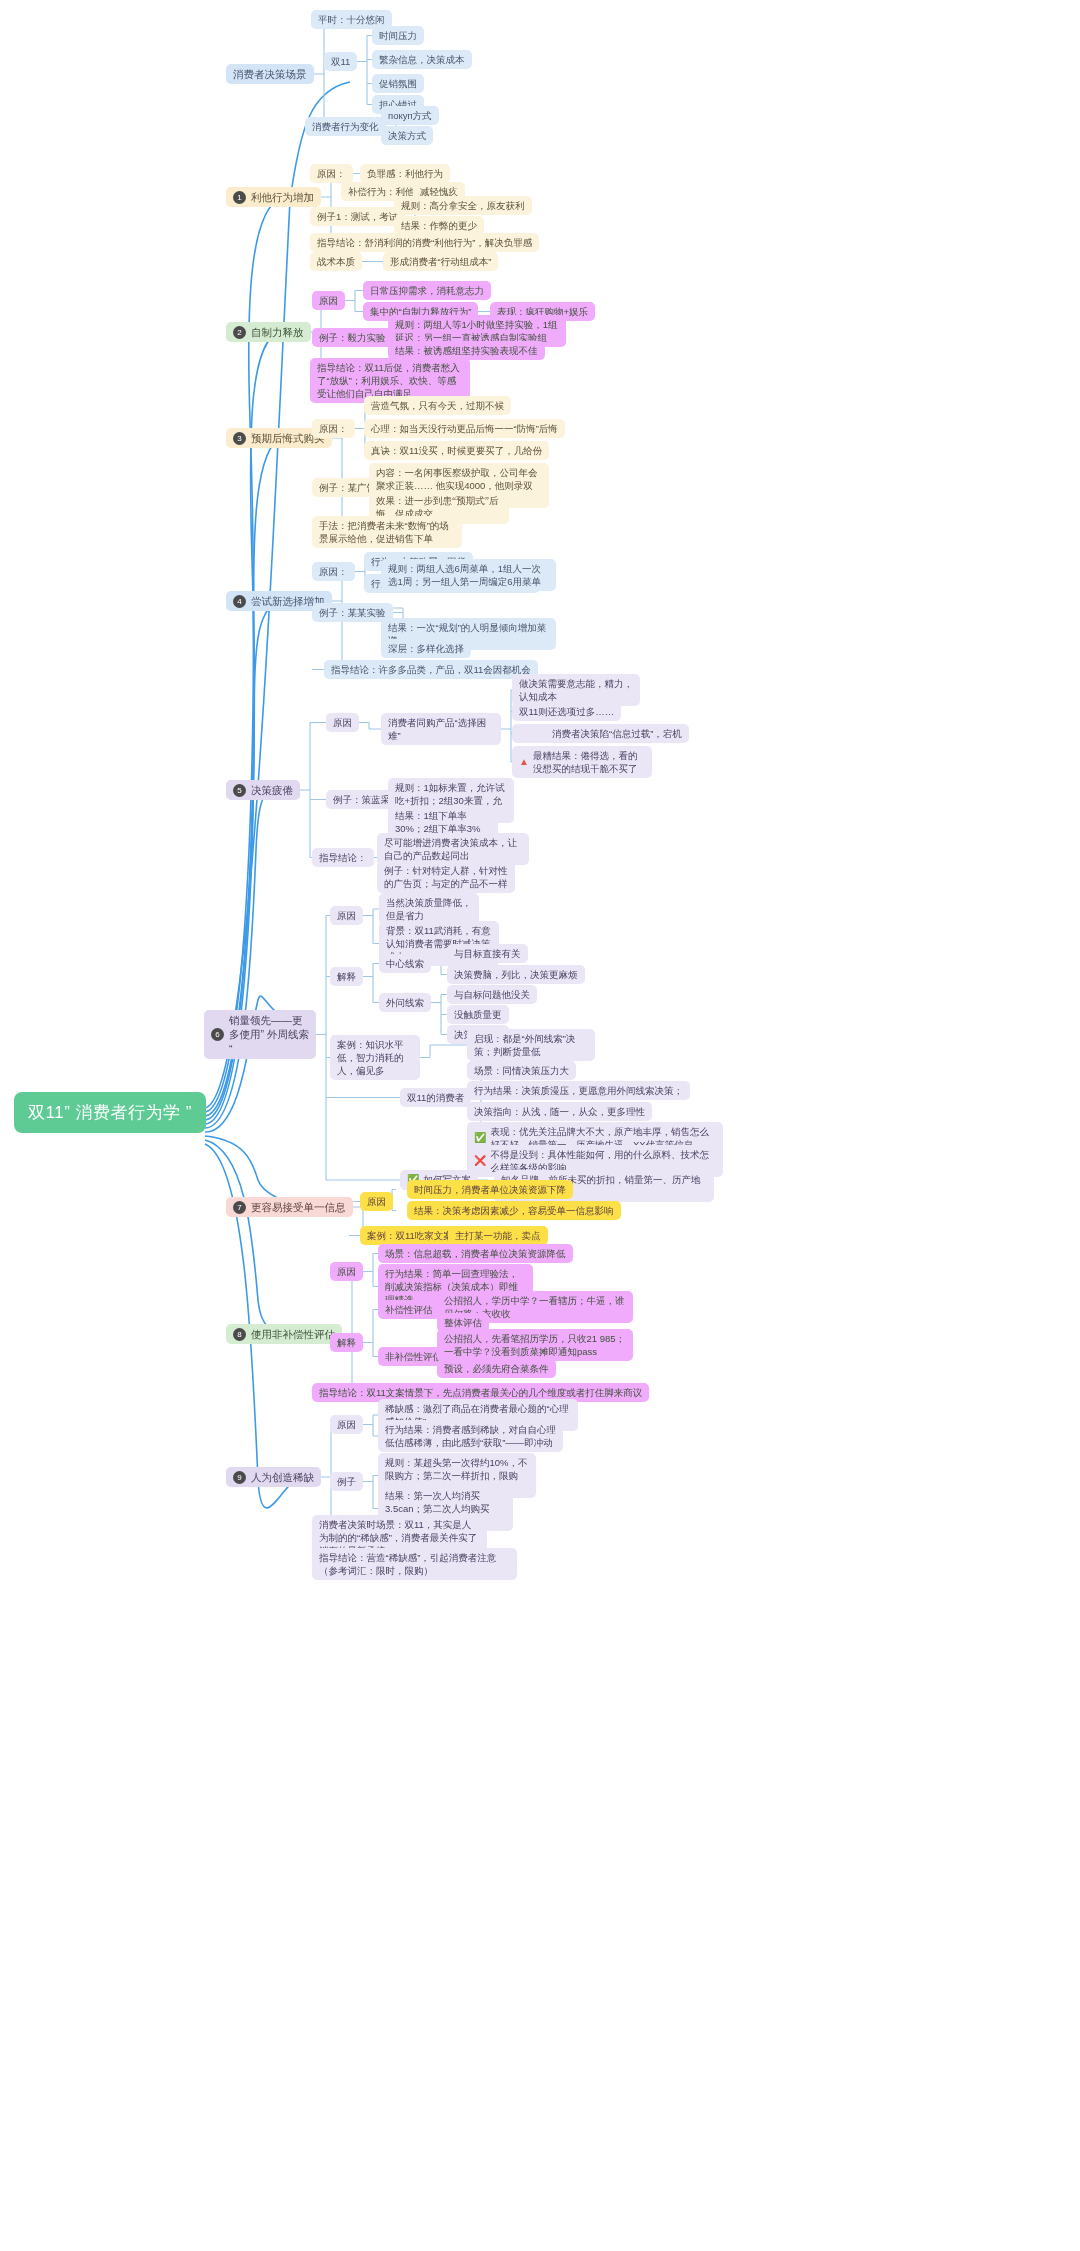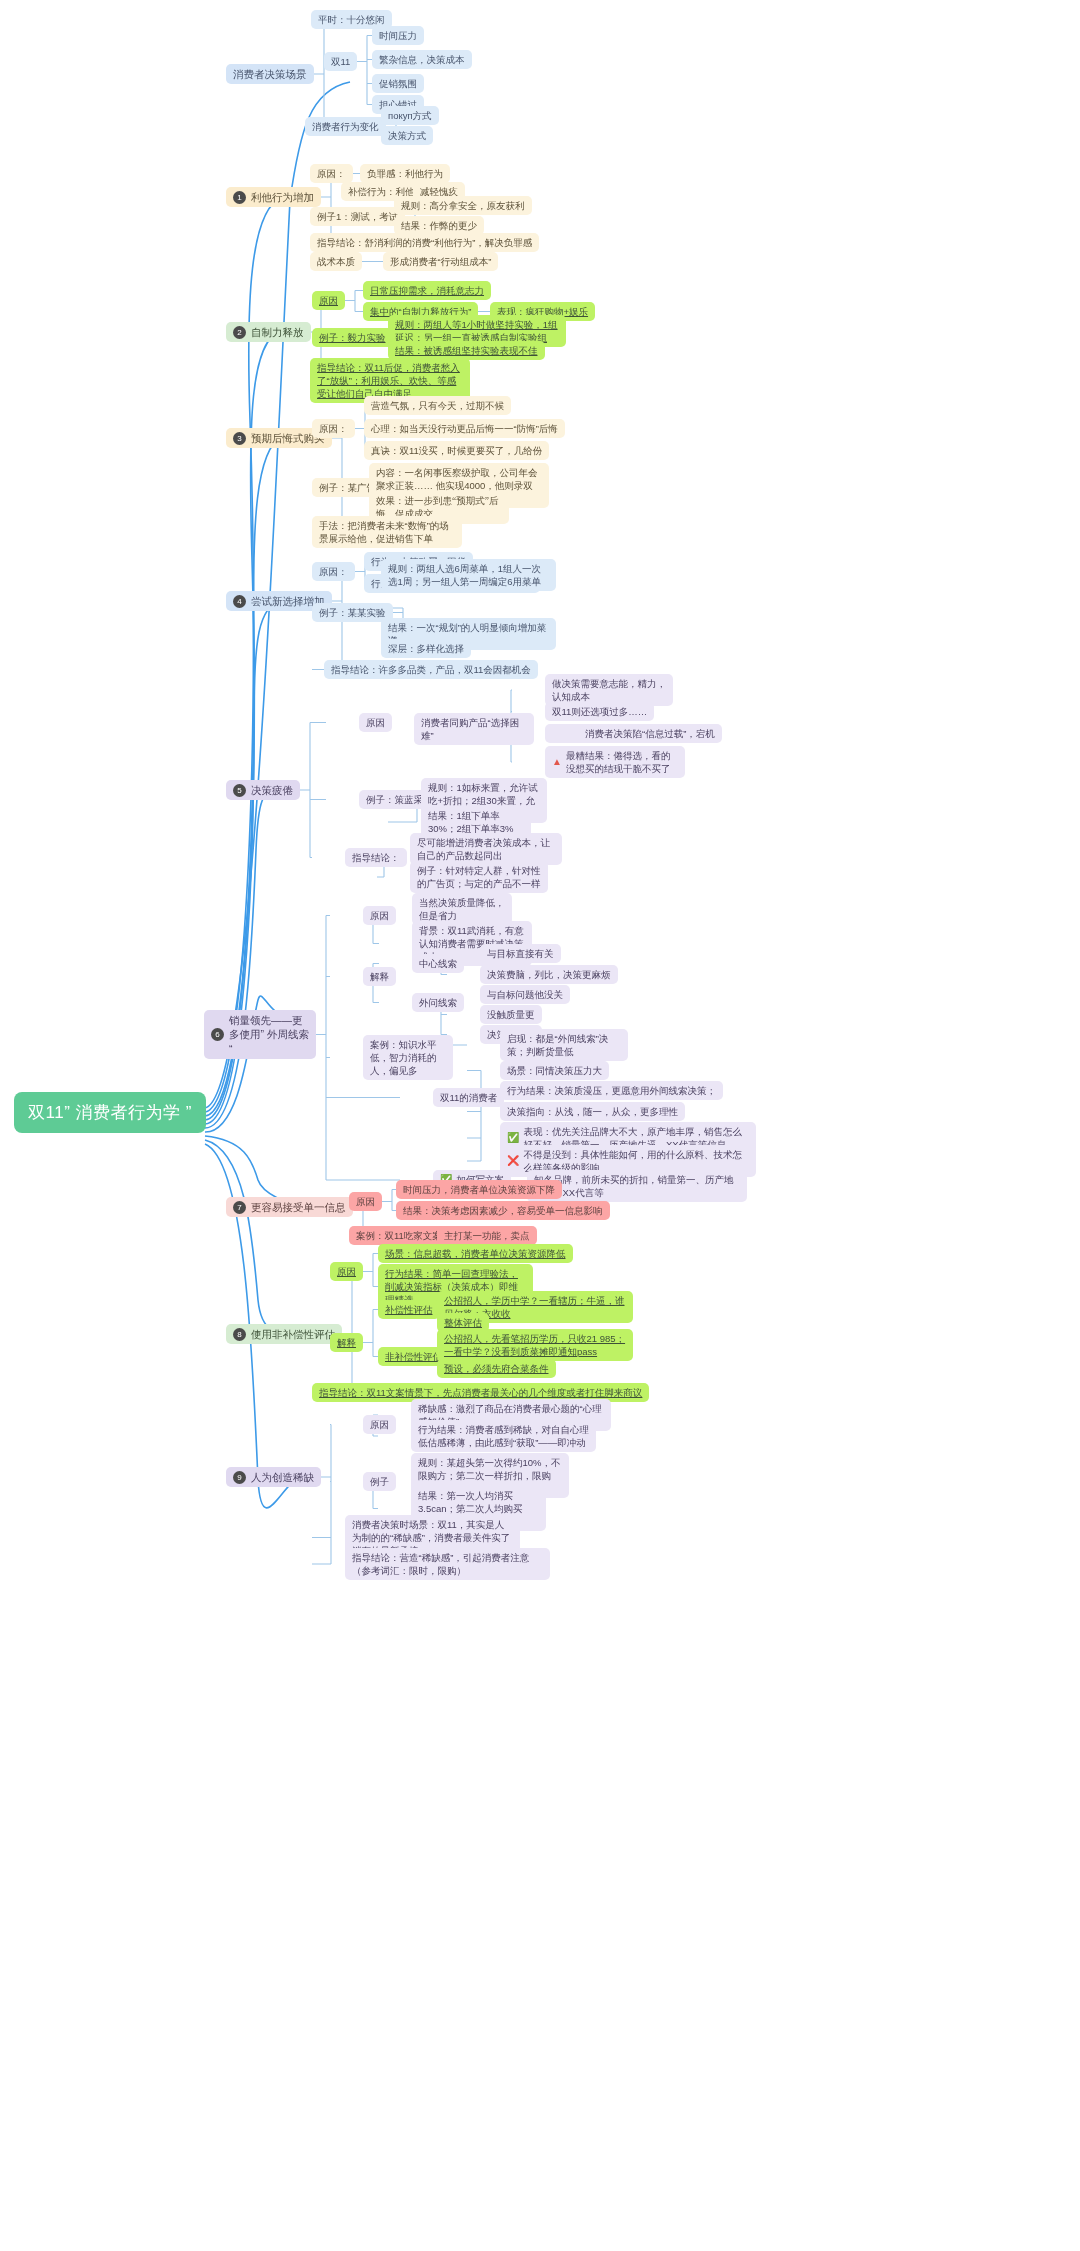--- a/index.html
+++ b/index.html
@@ -18,25 +18,25 @@
   }
   .root {
     background:#5ecb95; color:#ffffff; font-size:17px; font-weight:400;
     border-radius:8px; padding:9px 14px; letter-spacing:.5px;
   }
   .b-blue   { background:#d4e4f7; color:#46536b; }
   .b-blue2  { background:#dceaf8; color:#46536b; }
   .b-orange { background:#fbeccd; color:#5b5038; }
   .b-orange2{ background:#fcf3dd; color:#5b5038; }
   .b-green  { background:#d6ecd2; color:#3e5238; }
-  .b-green2 { background:#bef264; color:#3e5238;text-decoration:underline; }
+  .b-green2 { background:#f0abfc; color:#3e5238; }
   .b-purple { background:#e0d9f0; color:#4a4160; }
-  .b-purple2{ background:#ebe6f6; color:#4a4160;margin-left:33px; }
+  .b-purple2{ background:#ebe6f6; color:#4a4160; }
   .b-pink   { background:#f8d9d6; color:#5d4240; }
-  .b-pink2  { background:#fca5a5; color:#5d4240; }
+  .b-pink2  { background:#fde047; color:#5d4240;margin-left:11px; }
 
   .num {
     display:inline-flex; align-items:center; justify-content:center;
     width:13px; height:13px; border-radius:50%;
     background:#4b4b4b; color:#fff; font-size:8px; margin-right:5px; flex:0 0 auto;
   }
   .topic { font-size:10.5px; }
   .emo { margin-right:4px; font-size:10px; flex:0 0 auto; }
   .warn { color:#e2574c; }
   .ok { color:#46a758; }

